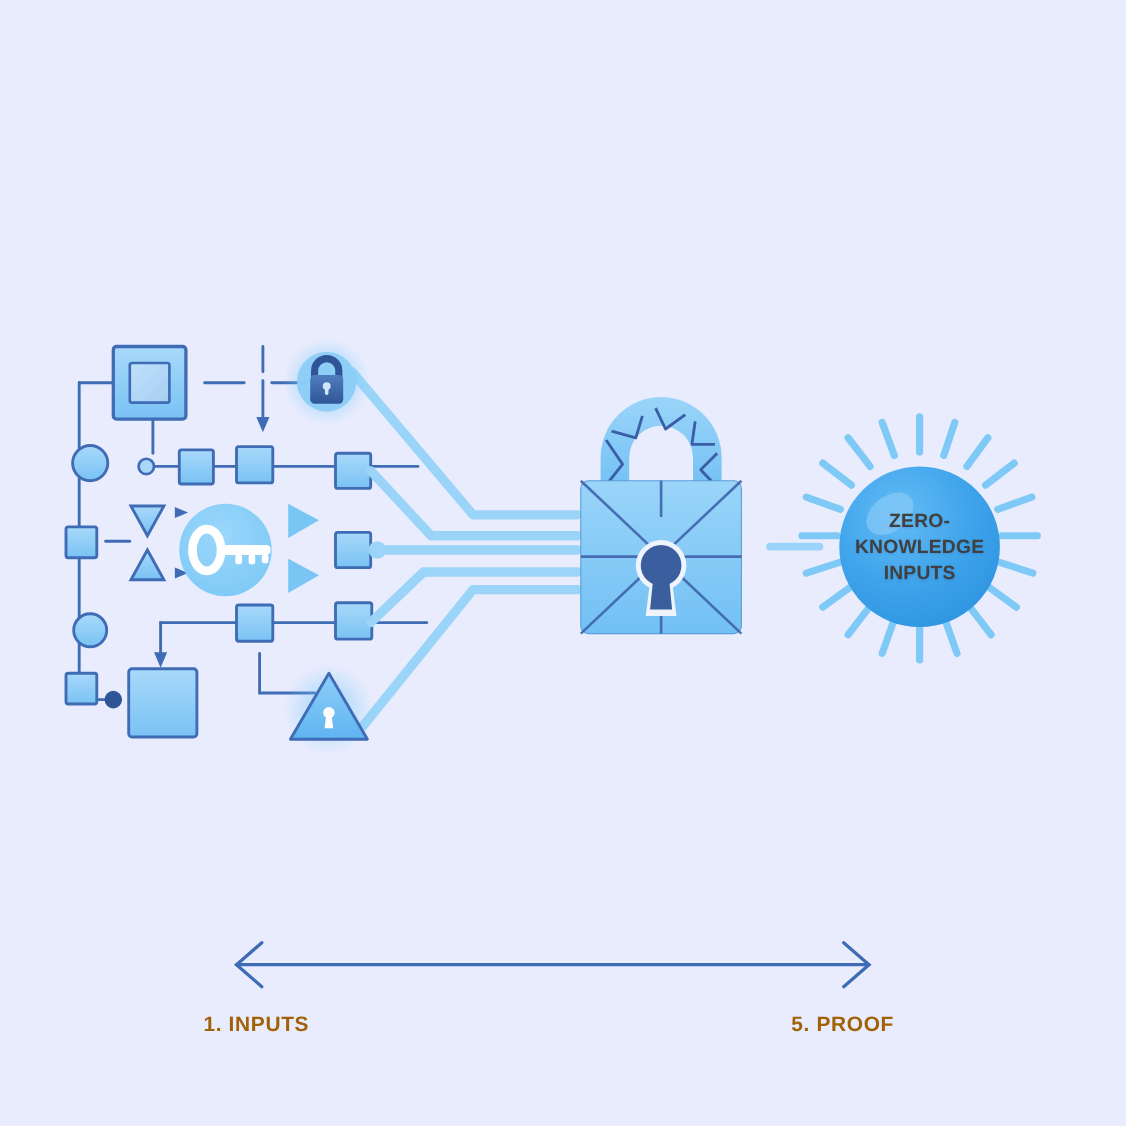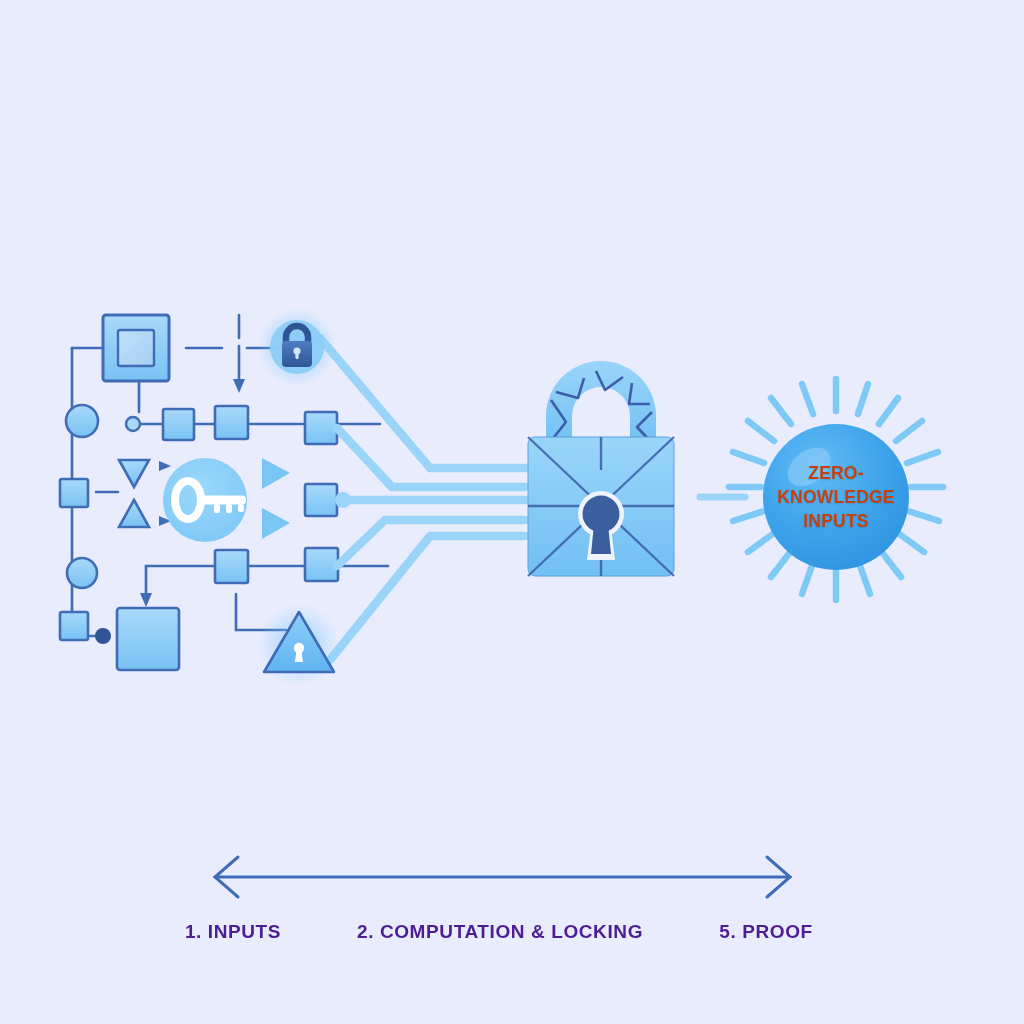--- a/index.html
+++ b/index.html
@@ -16,32 +16,32 @@
     font-family: "Liberation Sans", sans-serif;
   }
   #art {
     position: absolute;
     inset: 0;
     width: 1024px;
     height: 1024px;
   }
   .step-label {
     position: absolute;
-    color: #4c1d95;
+    color: #a16207;
     font-family: "Liberation Sans", sans-serif;
     font-weight: bold;
     font-size: 19px;
     letter-spacing: 0.6px;
     white-space: nowrap;
     transform: translateX(-50%);
     text-align: center;
   }
   .sphere-label {
     position: absolute;
-    color: #c2410c;
+    color: #404040;
     font-family: "Liberation Sans", sans-serif;
     font-weight: bold;
     font-size: 17.5px;
     letter-spacing: 0.2px;
     text-align: center;
     line-height: 1.38;
     width: 170px;
     transform: translate(-50%, -50%);
     text-shadow: 0 1px 2px rgba(30,90,160,0.25);
   }
@@ -257,16 +257,15 @@
       <polyline points="767,857 790,877 767,897"></polyline>
     </g>
   </svg>
 
   <div class="sphere-label" style="left:836px; top:497px;">
     <span>ZERO-KNOWLEDGE</span><br>
     <span>INPUTS</span>
   </div>
 
   <div class="step-label" style="left:233px; top:921px;">1. INPUTS</div>
-  <div class="step-label" style="left:500px; top:921px;">2. COMPUTATION &amp; LOCKING</div>
   <div class="step-label" style="left:766px; top:921px;">5. PROOF</div>
 
 </div>
 
 </body></html>

